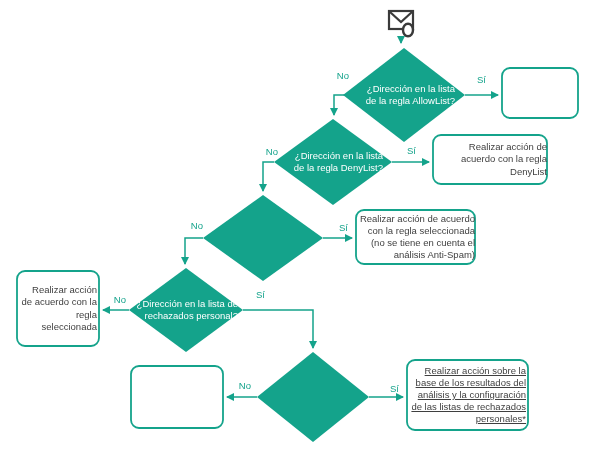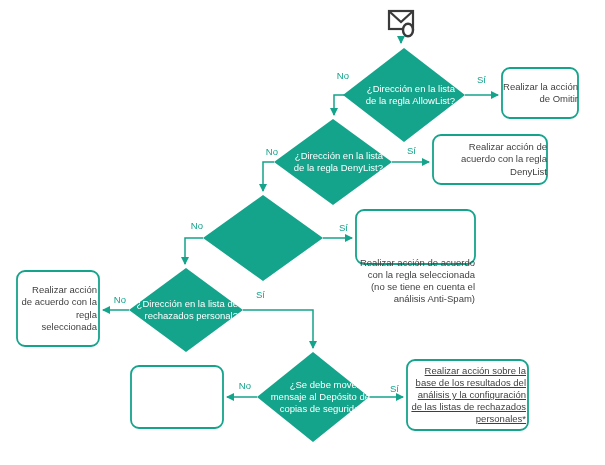--- a/index.html
+++ b/index.html
@@ -62,25 +62,23 @@
     <rect class="action" x="433" y="135" width="114" height="49" rx="8"></rect>
     <rect class="action" x="356" y="210" width="119" height="54" rx="8"></rect>
     <rect class="action" x="17" y="271" width="82" height="75" rx="8"></rect>
     <rect class="action" x="131" y="366" width="92" height="62" rx="8"></rect>
     <rect class="action" x="407" y="360" width="121" height="70" rx="8"></rect>
   </svg>
 
   <div class="txt d-txt" style="left:355px; top:65px;  width:100px; height:60px;">¿Dirección en la lista de la regla AllowList?</div>
   <div class="txt d-txt" style="left:283px; top:132px; width:100px; height:60px;">¿Dirección en la lista de la regla DenyList?</div>
   <div class="txt d-txt" style="left:134px; top:280px; width:104px; height:60px;">¿Dirección en la lista de rechazados personal?</div>
-  <div class="txt d-txt" style="left:256px; top:365px; width:114px; height:64px;">¿Se debe mover el mensaje al Depósito de copias de seguridad?</div>
 
-  <div class="txt b-txt" style="left:502px; top:68px;  width:76px;  height:50px;">Realizar la acción de Omitir</div>
   <div class="txt b-txt" style="left:433px; top:135px; width:114px; height:49px;border-radius:23px;">Realizar acción de acuerdo con la regla DenyList</div>
-  <div class="txt b-txt" style="left:356px; top:210px; width:119px; height:54px;margin-top:44px;">Realizar acción de acuerdo con la regla seleccionada (no se tiene en cuenta el análisis Anti-Spam)</div>
+  <div class="txt b-txt" style="left:356px; top:210px; width:119px; height:54px;">Realizar acción de acuerdo con la regla seleccionada (no se tiene en cuenta el análisis Anti-Spam)</div>
   <div class="txt b-txt" style="left:19px;  top:271px; width:78px;  height:75px;">Realizar acción de acuerdo con la regla seleccionada</div>
   <div class="txt b-txt" style="left:409px; top:360px; width:117px; height:70px;text-decoration:underline;">Realizar acción sobre la base de los resultados del análisis y la configuración de las listas de rechazados personales*</div>
 
   <div class="lbl" style="left:464px; top:74px;">Sí</div>
   <div class="lbl" style="left:327px; top:70px;">No</div>
   <div class="lbl" style="left:394px; top:145px;">Sí</div>
   <div class="lbl" style="left:256px; top:146px;">No</div>
   <div class="lbl" style="left:326px; top:222px;">Sí</div>
   <div class="lbl" style="left:181px; top:220px;">No</div>
   <div class="lbl" style="left:243px; top:289px;">Sí</div>

